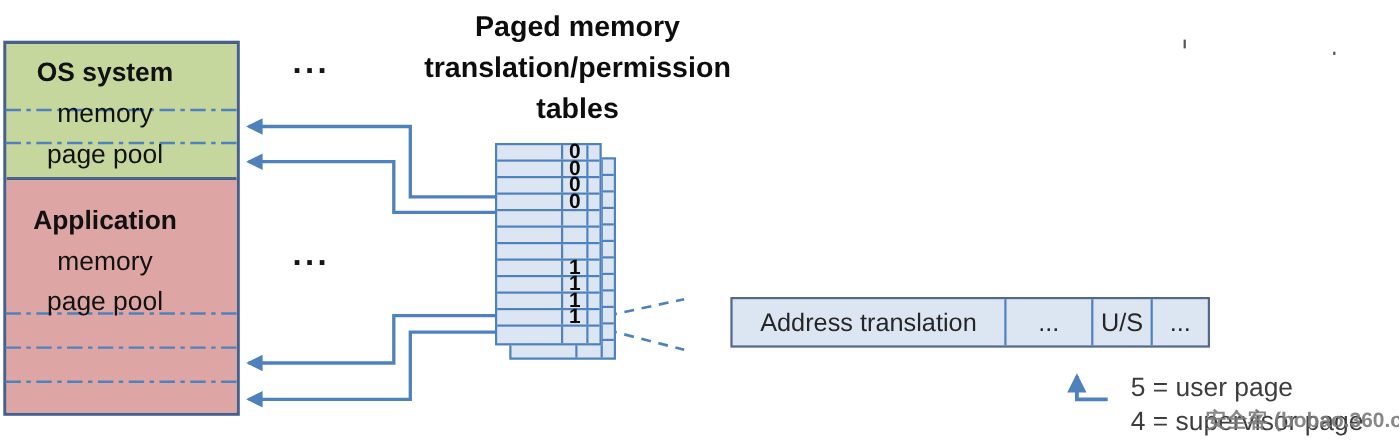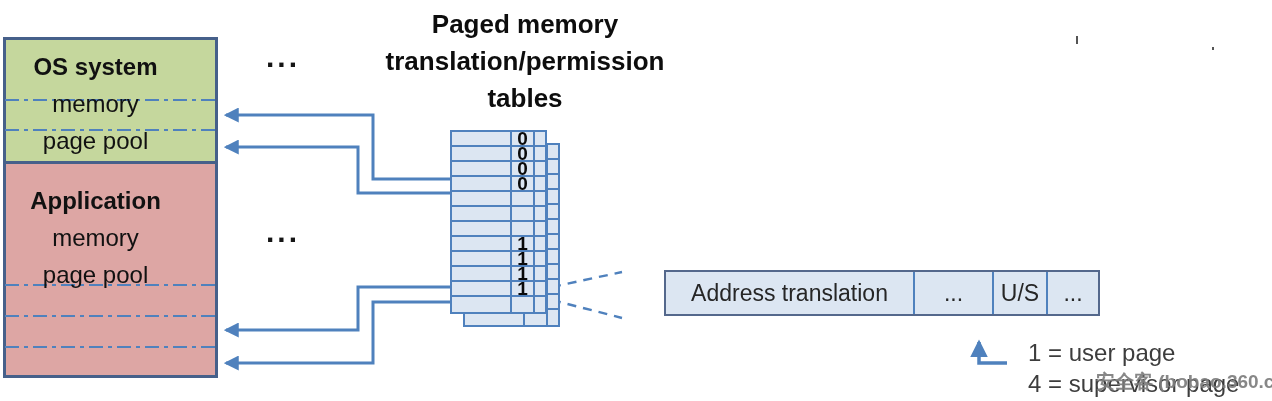--- a/index.html
+++ b/index.html
@@ -246,21 +246,21 @@
     </div>
 
   <div class="abs" id="entry-row">
     <div class="ecell ec1">Address translation</div>
     <div class="ecell ec2">...</div>
     <div class="ecell ec3">U/S</div>
     <div class="ecell ec4">...</div>
   </div>
 
   <div class="abs" id="legend">
-    <div>1 = user page</div>
+    <div>5 = user page</div>
     <div>4 = supervisor page</div>
   </div>
 
   <div class="abs" id="watermark">安全客 (bobao.360.cn)</div>
 
   <div class="abs artifact" style="left:1076px;top:36px;width:2px;height:8px;"></div>
   <div class="abs artifact" style="left:1212px;top:47px;width:2px;height:3px;"></div>
 
 </div>
 

